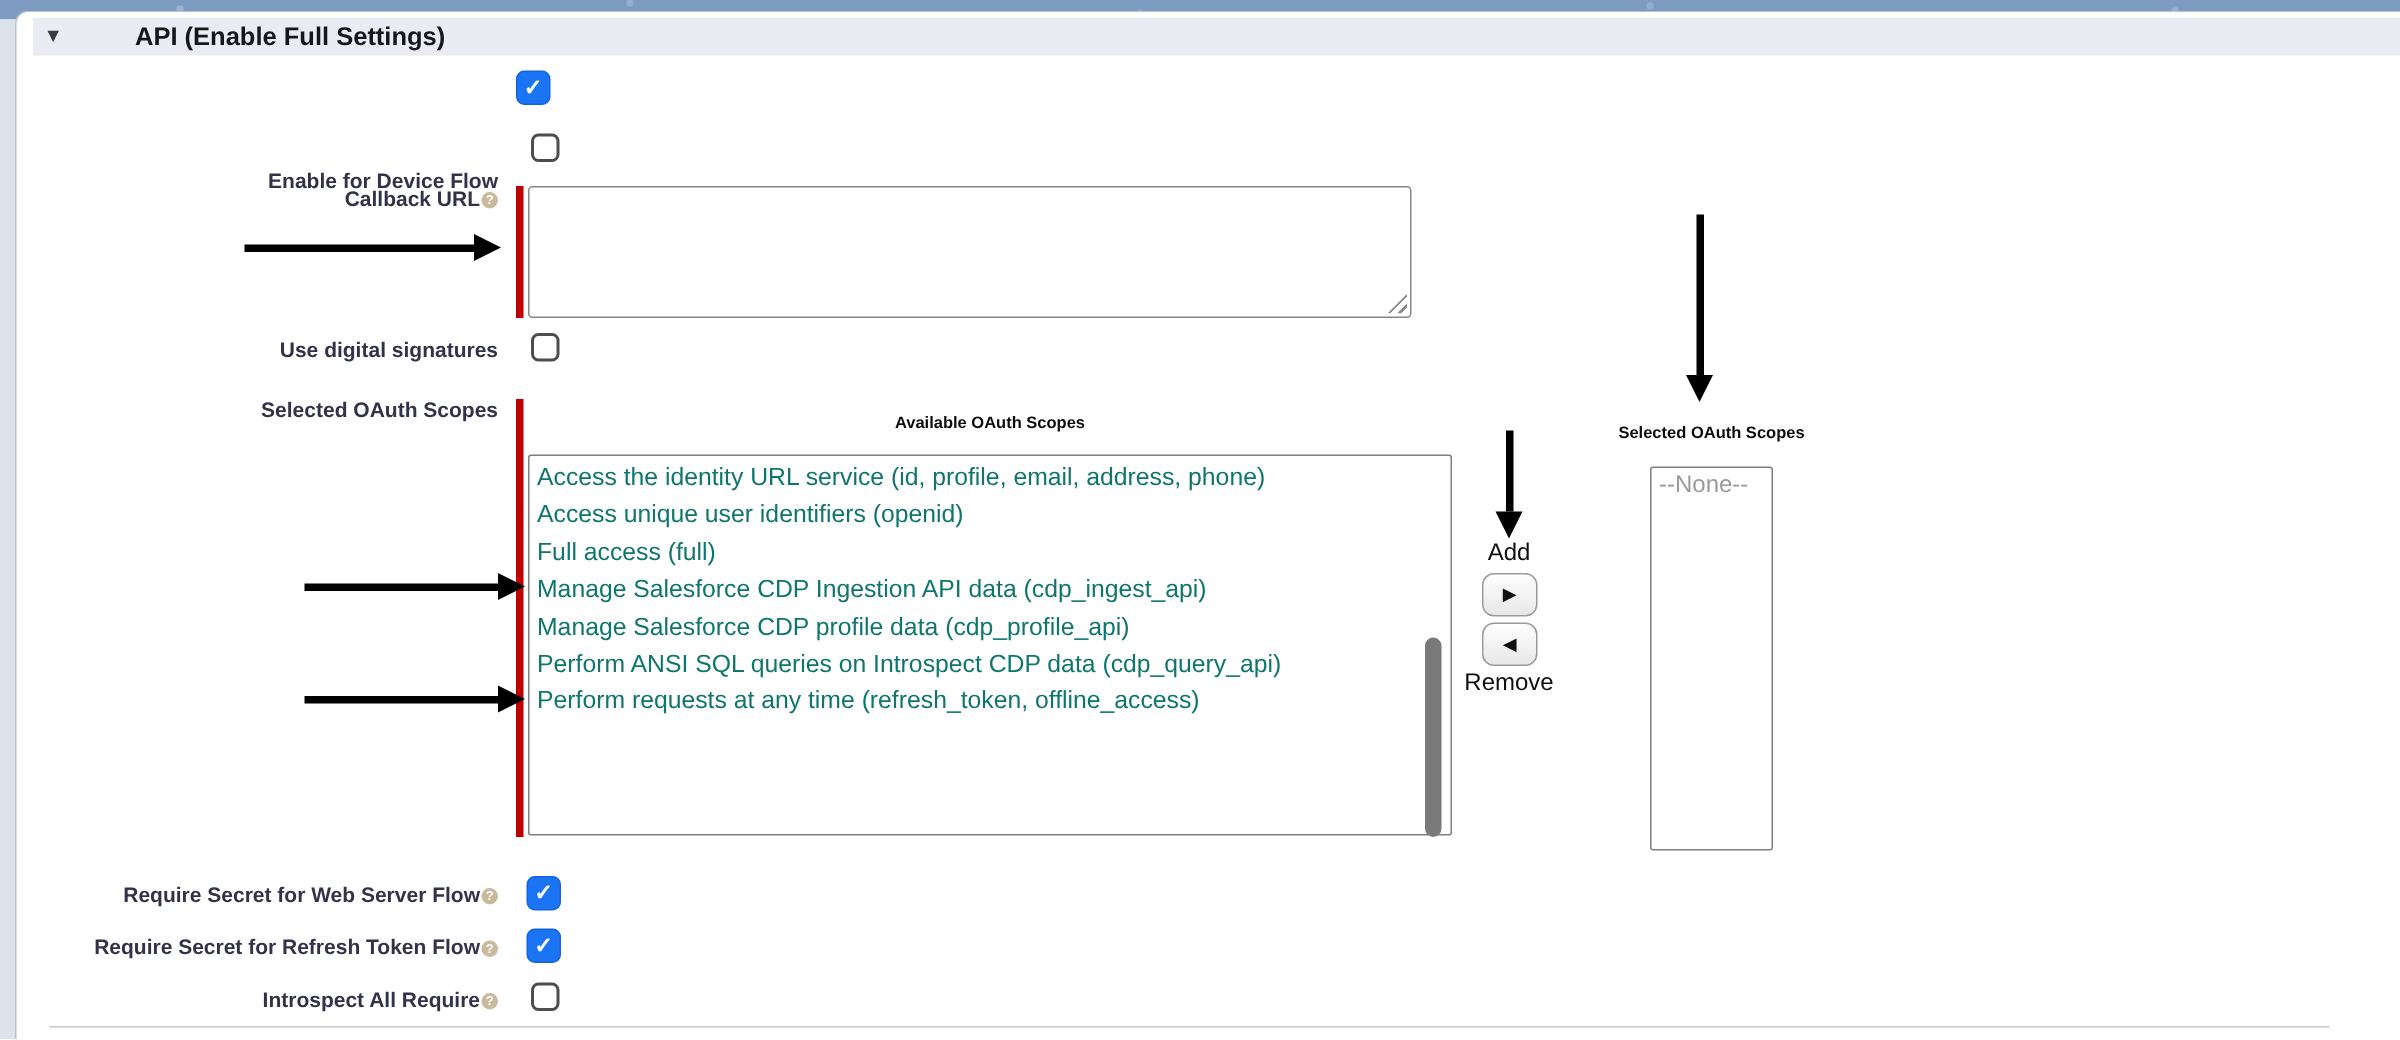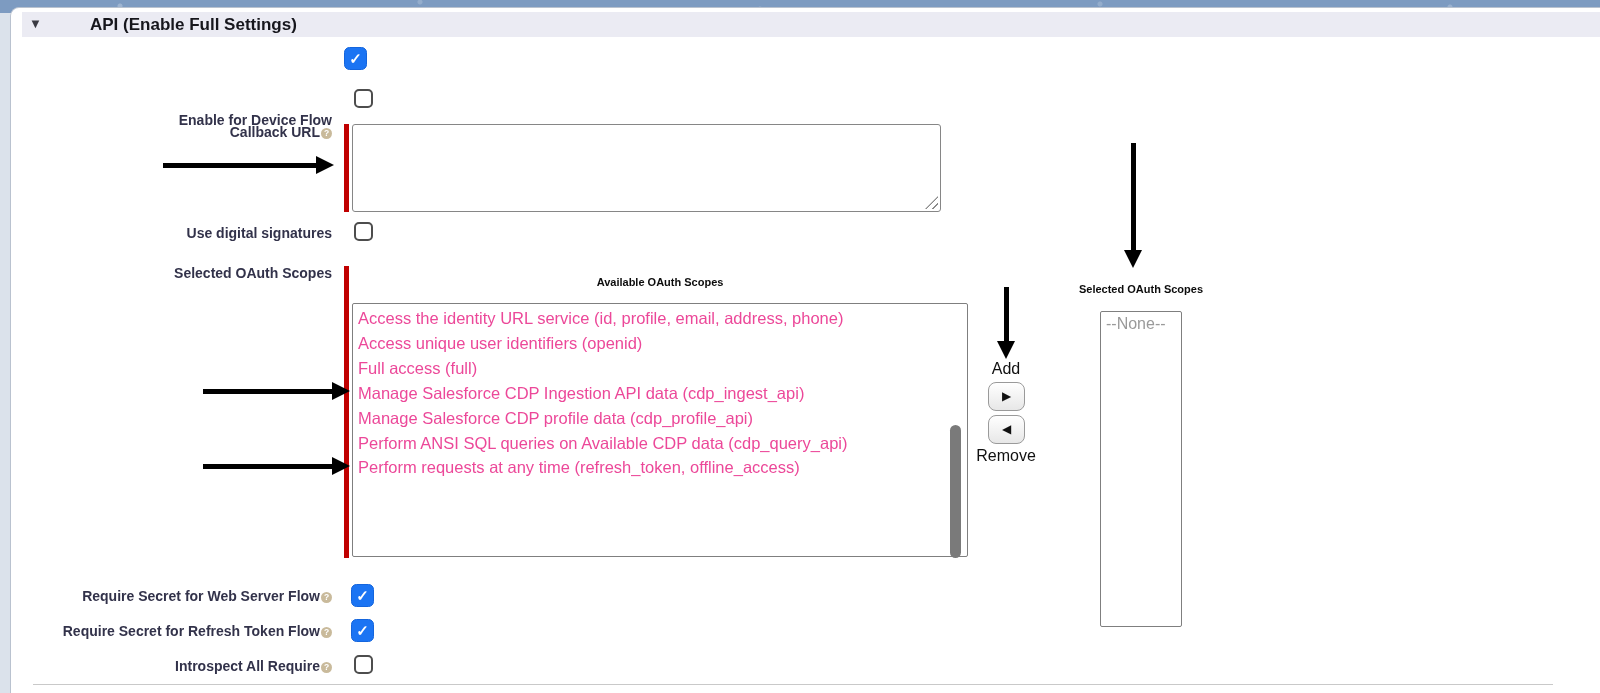--- a/index.html
+++ b/index.html
@@ -47,24 +47,24 @@
     border:1.5px solid #868686; border-radius:3px; background:#ffffff; resize:none;
     font-family:"Liberation Sans", sans-serif; font-size:14px; outline:none; padding:4px; }
   .grip { position:absolute; left:925px; top:196px; width:13px; height:13px;
     background:repeating-linear-gradient(-45deg, transparent 0 3px, #8a8a8a 3px 4.8px);
     clip-path:polygon(100% 0, 100% 100%, 0 100%); }
 
   
   .list-header { position:absolute; font-size:11px; font-weight:bold; color:#0c0c0c; text-align:center; }
   .listbox { position:absolute; background:#ffffff; border:1.5px solid #7f7f7f; border-radius:2px; }
   .avail { left:352px; top:303px; width:616px; height:254px; padding-top:2px; overflow:hidden; }
-  .scope-item { font-size:16.5px; color:#ec4899; line-height:24.9px; padding-left:5px; white-space:nowrap; }
+  .scope-item { font-size:16.5px; color:#0f766e; line-height:24.9px; padding-left:5px; white-space:nowrap; }
   .scroll-thumb { position:absolute; left:950px; top:425px; width:11px; height:133px;
     background:#7a7a7a; border-radius:6px; }
-  .selbox { left:1100px; top:311px; width:82px; height:316px; }
+  .selbox { left:1100px; top:311px; width:82px; height:256px; }
   .none-opt { font-size:16px; color:#9a9a9a; padding:3px 0 0 5px; }
 
   
   .ar-text { position:absolute; font-size:16px; color:#101010; text-align:center; width:80px; }
   .ar-btn { position:absolute; left:988px; width:37px; height:29px; border:1.5px solid #9a9a9a;
     border-radius:8px; background:linear-gradient(#ffffff, #e7e7e7);
     font-size:12px; color:#111111; text-align:center; line-height:26px; cursor:pointer; }
 
   
   .a-line-h { position:absolute; height:4.5px; background:#000000; }
@@ -110,21 +110,21 @@
   <div class="flabel" style="top:263px;">Selected OAuth Scopes</div>
   <div class="reqbar" style="left:344px; top:266px; height:292px;"></div>
 
   <div class="list-header" style="left:352px; top:276px; width:616px;">Available OAuth Scopes</div>
   <div class="listbox avail">
       <div class="scope-item">Access the identity URL service (id, profile, email, address, phone)</div>
       <div class="scope-item">Access unique user identifiers (openid)</div>
       <div class="scope-item">Full access (full)</div>
       <div class="scope-item">Manage Salesforce CDP Ingestion API data (cdp_ingest_api)</div>
       <div class="scope-item">Manage Salesforce CDP profile data (cdp_profile_api)</div>
-      <div class="scope-item">Perform ANSI SQL queries on Available CDP data (cdp_query_api)</div>
+      <div class="scope-item">Perform ANSI SQL queries on Introspect CDP data (cdp_query_api)</div>
       <div class="scope-item">Perform requests at any time (refresh_token, offline_access)</div>
     </div>
   <div class="scroll-thumb"></div>
 
   <div class="a-line-h" style="left:203px; top:389px; width:132px;"></div>
   <div class="a-head-r" style="left:332px; top:382px;"></div>
   <div class="a-line-h" style="left:203px; top:464px; width:132px;"></div>
   <div class="a-head-r" style="left:332px; top:457px;"></div>
 
   <div class="a-line-v" style="left:1004px; top:287px; height:54px;"></div>

